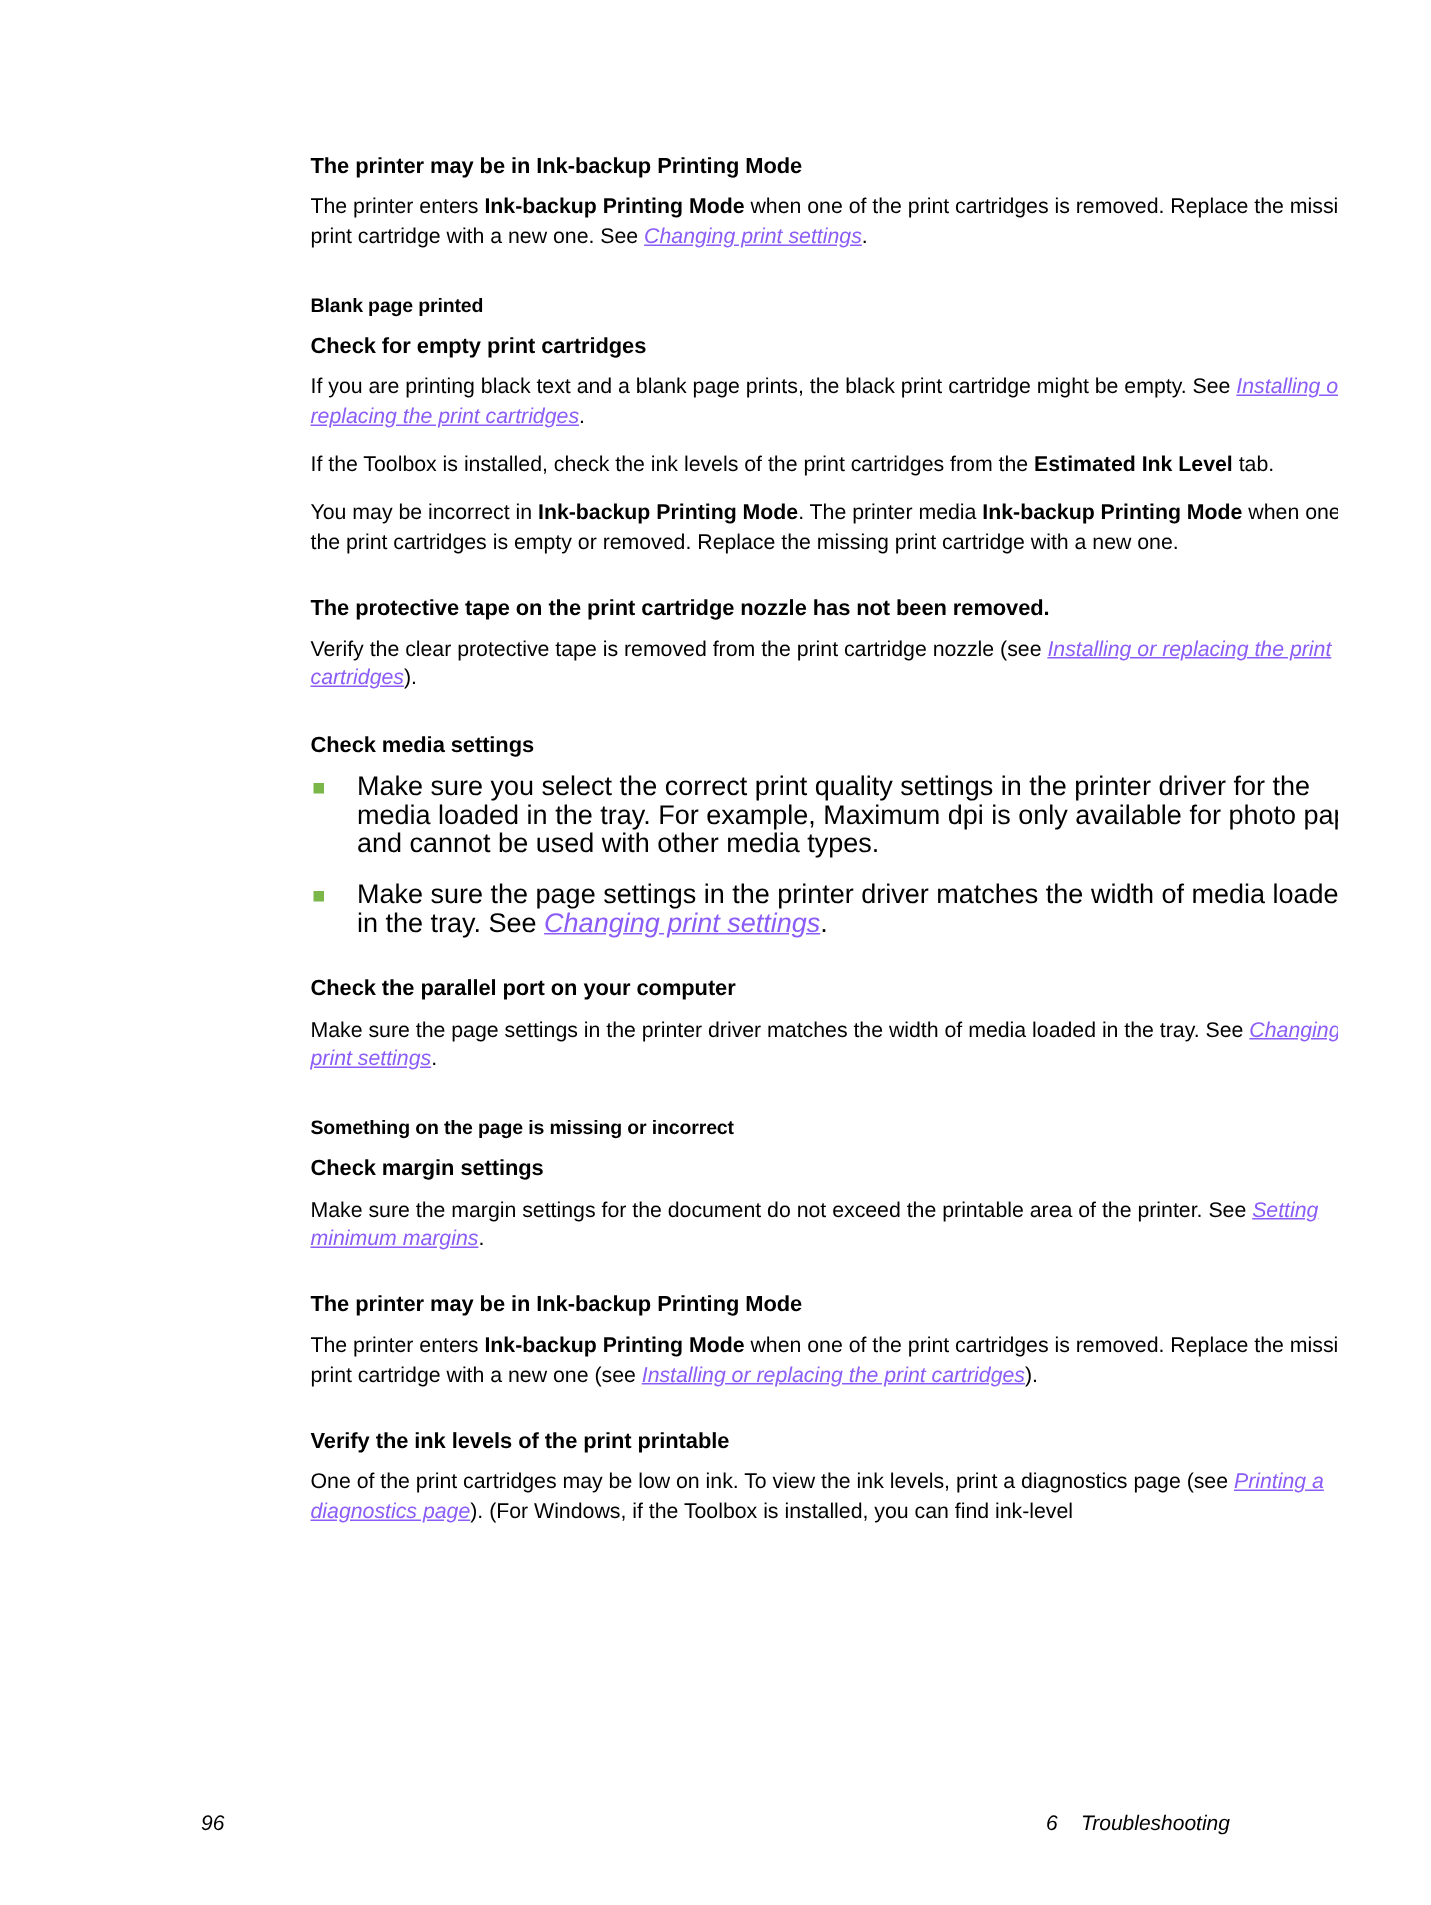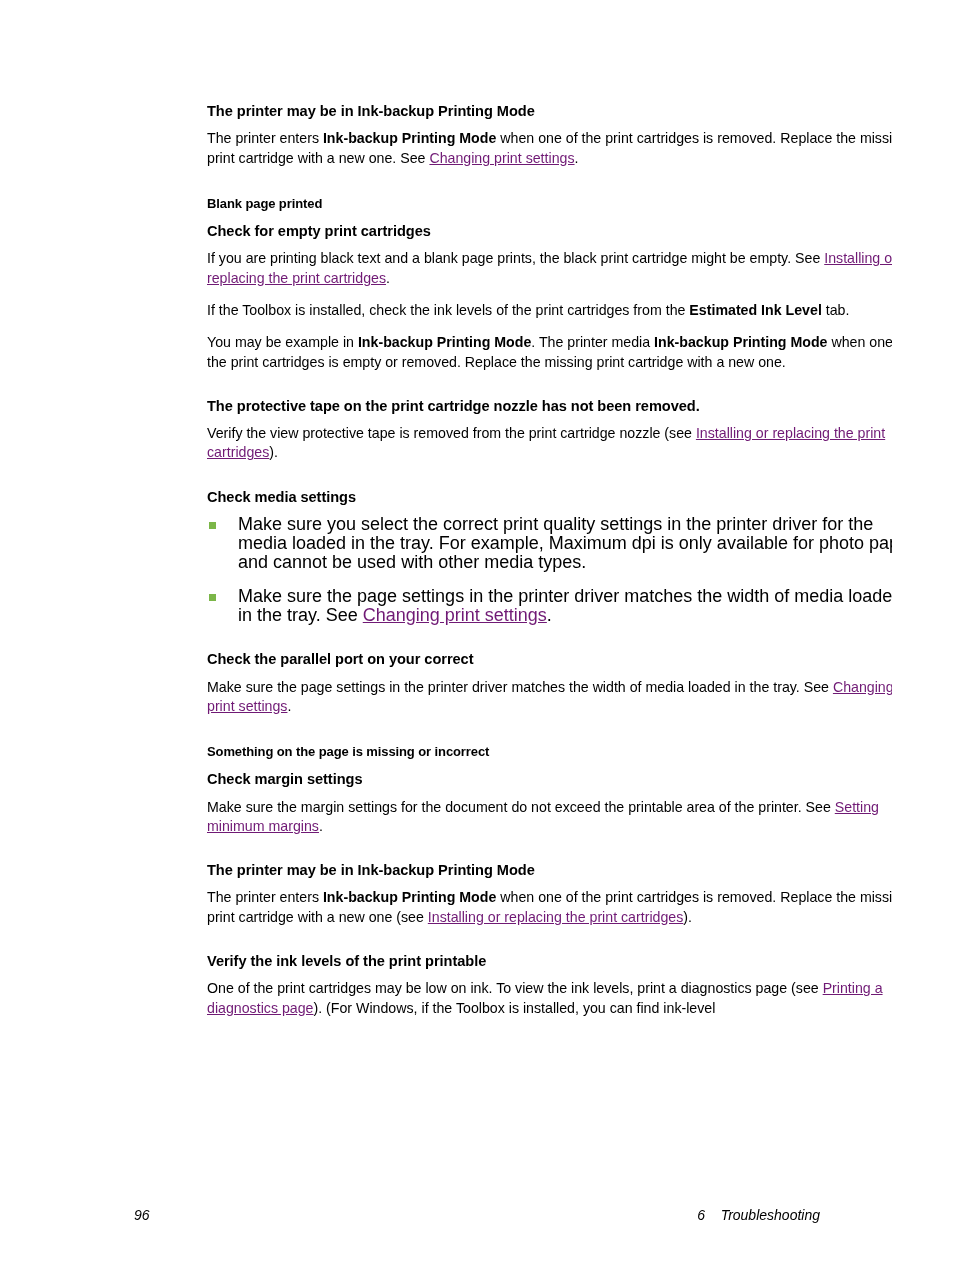--- a/index.html
+++ b/index.html
@@ -74,23 +74,24 @@
     position: absolute;
     left: 2px;
     top: 7px;
     width: 7px;
     height: 7px;
     background: #7bb648;
     display: block;
   }
 
   a.xref {
-    color: #701a75;
+    color: #8b5cf6;
     text-decoration: underline;
     text-underline-offset: 1px;
+    font-style: italic;
   }
   b, strong { font-weight: bold; }
 
   .footer {
     position: absolute;
     left: 72px;
     right: 72px;
     top: 1194px;
     height: 18px;
     font-size: 14px;
@@ -126,37 +127,37 @@
 
     <div class="sp-after-h1"></div>
     <h2 class="sub-title">Check for empty print cartridges</h2>
     <div class="sp-after-h2"></div>
     <p class="body-text"><span>If you are printing black text and a blank page prints, the black print cartridge might be empty. See </span><a class="xref" href="#">Installing or replacing the print cartridges</a><span>.</span></p>
 
     <div class="sp-para-lg"></div>
     <p class="body-text"><span>If the Toolbox is installed, check the ink levels of the print cartridges from the </span><b>Estimated Ink Level</b><span> tab.</span></p>
 
     <div class="sp-para-lg"></div>
-    <p class="body-text"><span>You may be example in </span><b>Ink-backup Printing Mode</b><span>. The printer media </span><b>Ink-backup Printing Mode</b><span> when one of the print cartridges is empty or removed. Replace the missing print cartridge with a new one.</span></p>
+    <p class="body-text"><span>You may be incorrect in </span><b>Ink-backup Printing Mode</b><span>. The printer media </span><b>Ink-backup Printing Mode</b><span> when one of the print cartridges is empty or removed. Replace the missing print cartridge with a new one.</span></p>
 
     <div class="sp-h2-top"></div>
     <h2 class="sub-title">The protective tape on the print cartridge nozzle has not been removed.</h2>
     <div class="sp-after-h2"></div>
-    <p class="body-text"><span>Verify the view protective tape is removed from the print cartridge nozzle (see </span><a class="xref" href="#">Installing or replacing the print cartridges</a><span>).</span></p>
+    <p class="body-text"><span>Verify the clear protective tape is removed from the print cartridge nozzle (see </span><a class="xref" href="#">Installing or replacing the print cartridges</a><span>).</span></p>
 
     <div class="sp-h2-top"></div>
     <h2 class="sub-title">Check media settings</h2>
     <div class="sp-after-h2"></div>
     <ul class="bullets">
       <li><span class="sq"></span><span>Make sure you select the correct print quality settings in the printer driver for the media loaded in the tray. For example, Maximum dpi is only available for photo paper and cannot be used with other media types.</span></li>
       <li><span class="sq"></span><span>Make sure the page settings in the printer driver matches the width of media loaded in the tray. See </span><a class="xref" href="#">Changing print settings</a><span>.</span></li>
     </ul>
 
     <div class="sp-h2-top"></div>
-    <h2 class="sub-title">Check the parallel port on your correct</h2>
+    <h2 class="sub-title">Check the parallel port on your computer</h2>
     <div class="sp-after-h2"></div>
     <p class="body-text"><span>Make sure the page settings in the printer driver matches the width of media loaded in the tray. See </span><a class="xref" href="#">Changing print settings</a><span>.</span></p>
 
     <div class="sp-h1-top"></div>
     <h1 class="section-title">Something on the page is missing or incorrect</h1>
 
     <div class="sp-after-h1"></div>
     <h2 class="sub-title">Check margin settings</h2>
     <div class="sp-after-h2"></div>
     <p class="body-text"><span>Make sure the margin settings for the document do not exceed the printable area of the printer. See </span><a class="xref" href="#">Setting minimum margins</a><span>.</span></p>

